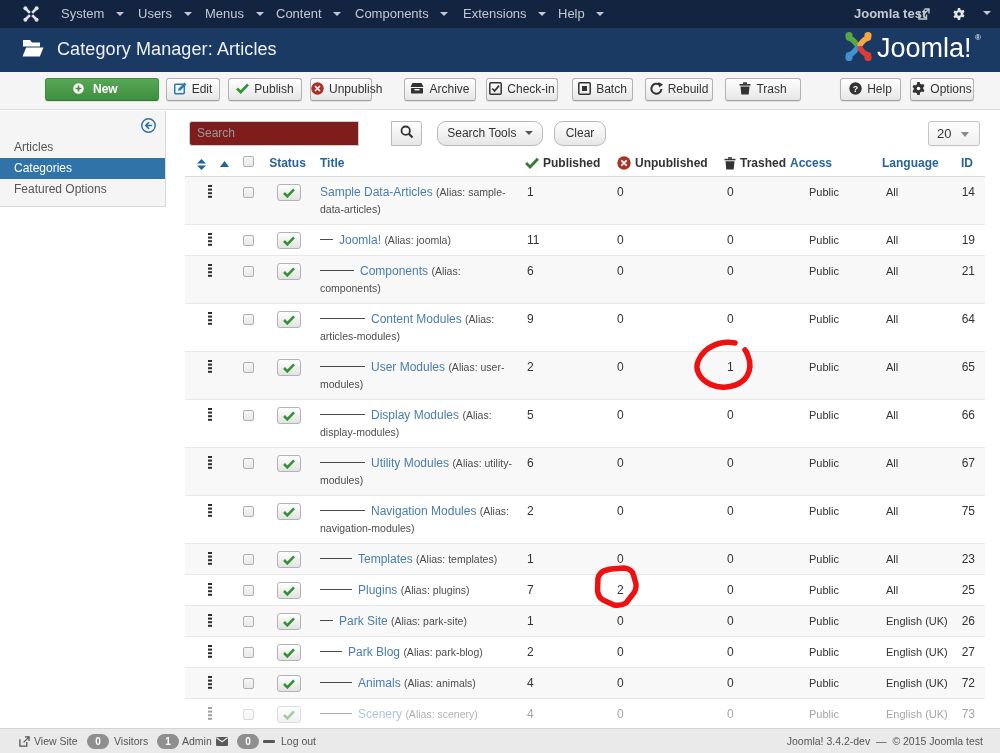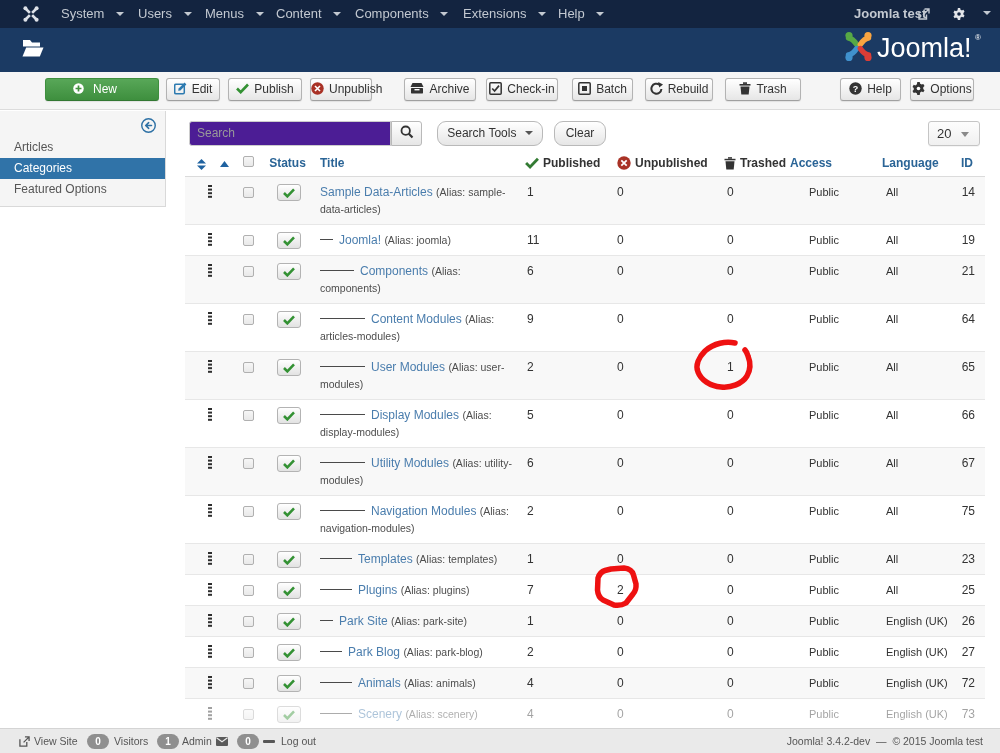--- a/index.html
+++ b/index.html
@@ -15,30 +15,30 @@
 
 #header { position:absolute; left:0; top:28px; width:1000px; height:44px; background:#1b3a63; }
 #header h1 { position:absolute; left:57px; top:11px; font-size:18px; font-weight:normal; color:#eef2f7; letter-spacing:0.1px; }
 
 
 #toolbar { position:absolute; left:0; top:72px; width:1000px; height:38px; background:#f5f5f5; border-bottom:1px solid #dcdcdc; }
 .tbtn { white-space:nowrap; position:absolute; top:6px; height:23px; border:1px solid #b3b3b3; border-bottom-color:#a0a0a0; border-radius:3px;
   background:linear-gradient(#ffffff,#e6e6e6); color:#333; font-size:12px; text-align:center; line-height:21px;
   box-shadow:0 1px 1px rgba(0,0,0,0.08); }
 .tbtn .ic { display:inline-block; vertical-align:middle; margin-top:-3px; margin-right:5px; }
-.tbtn-green { background:linear-gradient(#58a758,#3e8f3e); border-color:#3e8f3e; border-bottom-color:#327732; color:#fff; }
+.tbtn-green { background:linear-gradient(#58a758,#3e8f3e); border-color:#3e8f3e; border-bottom-color:#327732; color:#fff;font-weight:bold; }
 
 
 #sidebar { position:absolute; left:0; top:111px; width:166px; height:96px; background:#f5f5f5; border-right:1px solid #d9d9d9; border-bottom:1px solid #d9d9d9; }
 #sidebar .item { position:absolute; left:0; width:165px; height:21px; line-height:21px; padding-left:14px; color:#555; font-size:12px; }
 #sidebar .sel { background:#3073a8; color:#fff; }
 
 
 #filters { position:absolute; left:0; top:0; width:800px; height:40px; }
-#searchbox { position:absolute; left:4px; top:0; width:202px; height:25px; border:1px solid #cccccc; border-radius:3px 0 0 3px; background:#4c1d95; color:#999; font-size:12px; line-height:23px; padding-left:7px; }
+#searchbox { position:absolute; left:4px; top:0; width:170px; height:25px; border:1px solid #cccccc; border-radius:3px 0 0 3px; background:#7f1d1d; color:#999; font-size:12px; line-height:23px; padding-left:7px; }
 .fbtn { position:absolute; top:0; height:25px; border:1px solid #b9b9b9; border-radius:9px; background:linear-gradient(#ffffff,#e6e6e6); text-align:center; line-height:23px; font-size:12px; color:#333; }
 .fsel { position:absolute; top:0; height:25px; border:1px solid #c5c5c5; border-radius:3px; background:linear-gradient(#fdfdfd,#f0f0f0); font-size:13px; color:#333; line-height:23px; padding-left:8px; box-shadow:0 1px 0 rgba(0,0,0,0.04); }
 .selcaret { position:absolute; top:10px; width:0; height:0; border-left:4px solid transparent; border-right:4px solid transparent; border-top:5px solid #8a8a8a; }
 
 
 #content { position:absolute; left:185px; top:121px; width:800px; }
 table { border-collapse:collapse; table-layout:fixed; width:800px; position:absolute; left:0; top:30px; }
 col.c1{width:38px;} col.c2{width:42px;} col.c3{width:45px;} col.c4{width:210px;} col.c5{width:90px;}
 col.c6{width:100px;} col.c7{width:70px;} col.c8{width:90px;} col.c9{width:80px;} col.c10{width:35px;}
 th { white-space:nowrap; height:25px; font-size:12px; font-weight:bold; color:#2a6496; text-align:left; vertical-align:middle; border-bottom:1px solid #dbdbdb; padding:0; }
@@ -96,20 +96,21 @@
     <circle cx="8" cy="8" r="2.4" fill="#132440"></circle>
   </svg>
   <span class="caret abs" style="left:975px;top:12px;"></span>
 </div>
 
 <div id="header">
   <svg class="abs" style="left:22px;top:11px;" width="22" height="20" viewBox="0 0 22 20">
     <path fill="#fff" d="M1 1 h7 l2 2.5 h8 v4 h-17 z"></path>
     <path fill="#fff" d="M0.5 17.5 L4.2 8.5 H21.5 L17.8 17.5 Z"></path>
   </svg>
+  <h1>Category Manager: Articles</h1>
 
   <svg class="abs" style="left:843px;top:3px;" width="140" height="33" viewBox="0 0 140 33">
     <g stroke-linecap="round" fill="none">
       <path d="M13.7 13.5 C11 9.5 9 7.5 5.5 7" stroke="#57a845" stroke-width="5.4"></path>
       <circle cx="6" cy="4.6" r="3.6" fill="#57a845" stroke="none"></circle>
       <path d="M17.3 13.5 C20 9.5 22 7.5 25.5 7" stroke="#f9a541" stroke-width="5.4"></path>
       <circle cx="25" cy="4.6" r="3.6" fill="#f9a541" stroke="none"></circle>
       <path d="M13.7 17.5 C11 21.5 9 23.5 5.5 24" stroke="#4091cd" stroke-width="5.4"></path>
       <circle cx="6" cy="26.4" r="3.6" fill="#4091cd" stroke="none"></circle>
       <path d="M17.3 17.5 C20 21.5 22 23.5 25.5 24" stroke="#dd3d36" stroke-width="5.4"></path>

